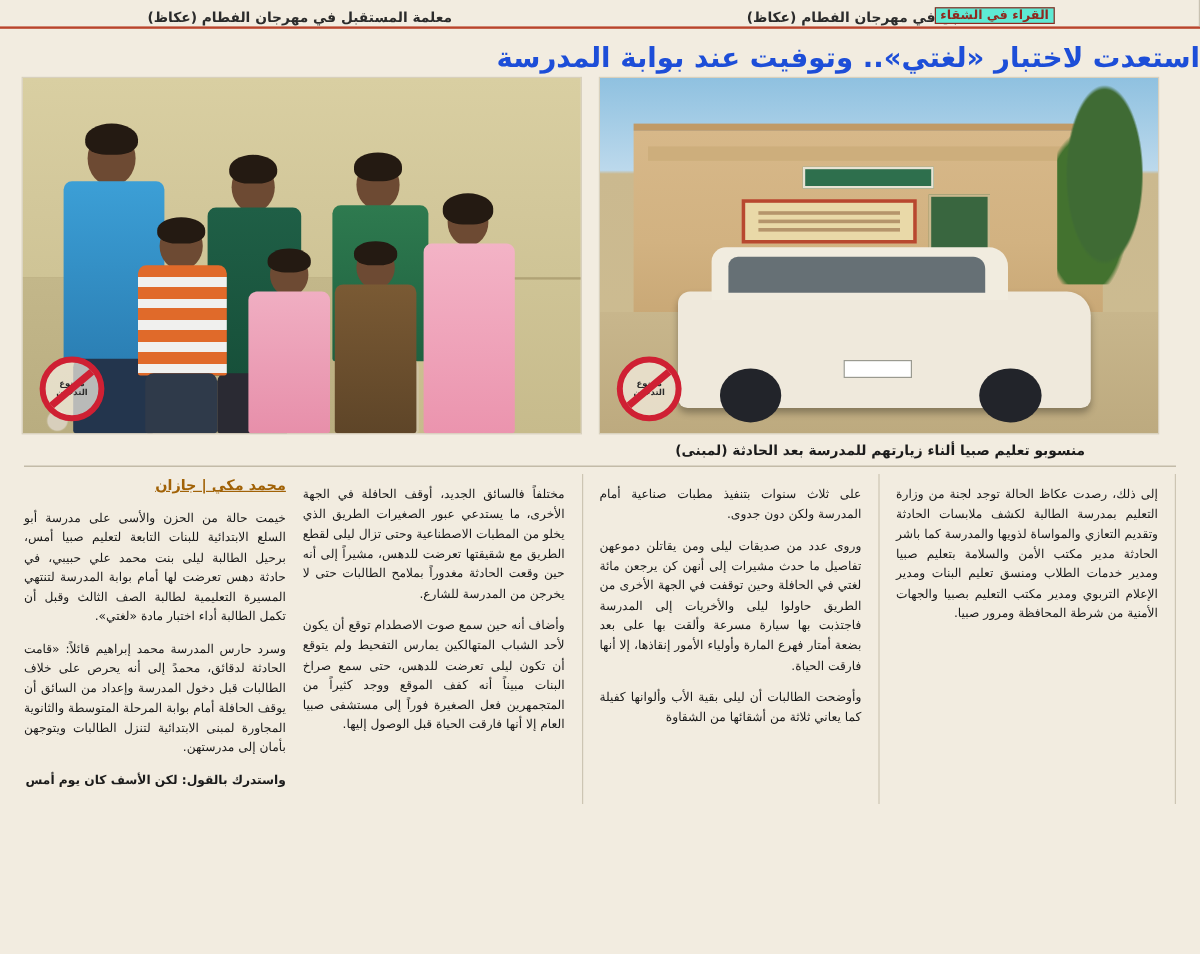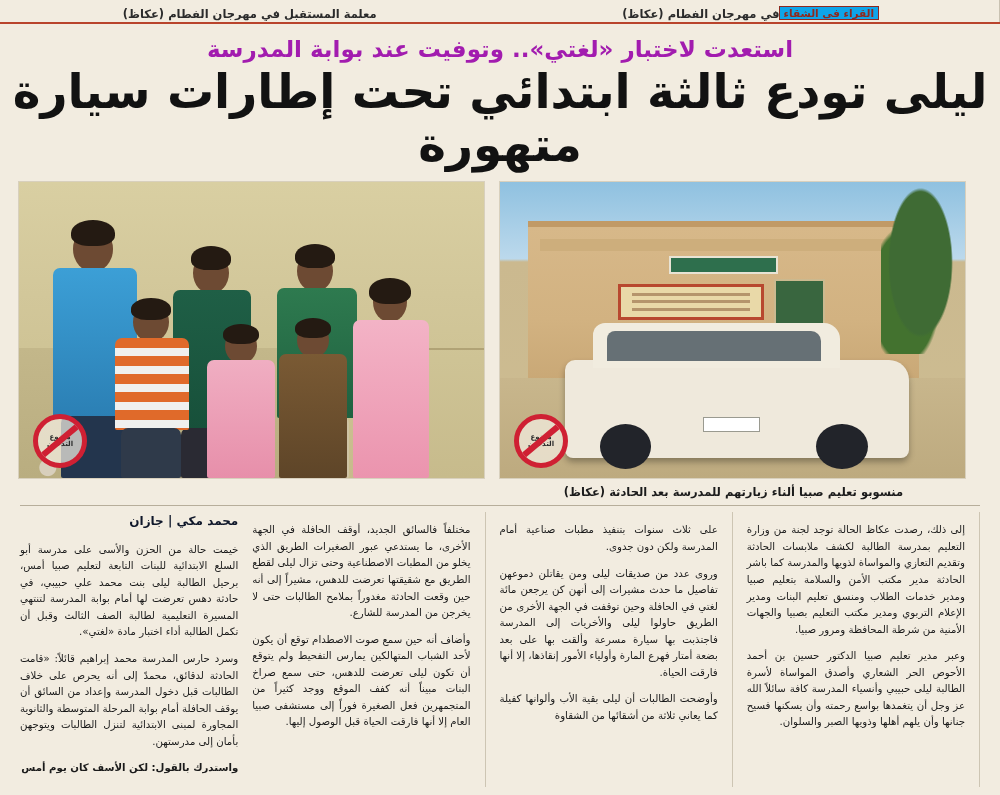--- a/index.html
+++ b/index.html
@@ -56,31 +56,31 @@
   .topstrip .cut.maroon { color: #8e2a20; }
   .topstrip .boxed {
     position: absolute;
     bottom: 2px;
     right: 24%;
     font-size: 10.5px;
     font-weight: bold;
     border: 1px solid #8e2a20;
     padding: 0 4px;
     color: #8e2a20;
-    background: #0ea5e9;
+    background: #5eead4;
     line-height: 12px;
   }
 
   
   .kicker {
-    text-align: center;
+    text-align: right;
     margin: 12px 0 2px 0;
     font-size: 23px;
     font-weight: bold;
-    color: #a21caf;
+    color: #1d4ed8;
     letter-spacing: 0;
   }
   .headline {
     text-align: center;
     margin: 4px 0 10px 0;
     font-size: 47px;
     font-weight: bold;
     color: #121212;
     line-height: 1.12;
   }
@@ -251,40 +251,39 @@
     position: relative;
   }
   .col + .col { border-right: 1px solid #cdc5b3; padding-right: 14px; }
   .byline {
     font-weight: bold;
     font-size: 12px;
     color: #121212;
     margin-bottom: 3px;
     text-align: right;
   }
-  .byline .name { color: #0f172a; }
+  .byline .name { color: #a16207; text-decoration: underline; }
   .lastline { font-weight: bold; }
 </style>
 </head>
 <body>
 
 <div class="page">
 
   <div class="topstrip">
     <div class="cell">
       <div class="cut">معلمة المستقبل في مهرجان الفطام (عكاظ)</div>
     </div>
     <div class="cell">
       <div class="cut">معلمة المستقبل في مهرجان الفطام (عكاظ)</div>
       <div class="boxed">القراء في الشقاء</div>
     </div>
   </div>
 
   <div class="kicker">استعدت لاختبار «لغتي».. وتوفيت عند بوابة المدرسة</div>
-  <div class="headline">ليلى تودع ثالثة ابتدائي تحت إطارات سيارة متهورة</div>
 
   <div class="photos">
 
     <div class="photo-block right">
       <div class="photo ph1">
         <div class="wall-line"></div>
         <div class="rubbish"></div>
 
         <div class="adult" style="left:28px;width:96px;height:258px;">
           <div class="head" style="left:26px;top:6px;width:40px;height:46px;"></div>
@@ -360,21 +359,21 @@
           </div>
           <div class="wheel w1"></div>
           <div class="wheel w2"></div>
           <div class="plate"></div>
         </div>
         <div class="stamp">
           <div class="txt">ممنوع التدخين</div>
           <div class="bar"></div>
         </div>
       </div>
-      <div class="caption">منسوبو تعليم صبيا ألناء زيارتهم للمدرسة بعد الحادثة (عكاظ)</div>
+      <div class="caption">منسوبو تعليم صبيا ألناء زيارتهم للمدرسة بعد الحادثة (لمبنى)</div>
     </div>
   </div>
 
   <div class="rule"></div>
 
   <div class="cols">
 
     <div class="col">
       <div class="byline">
         <span class="name">محمد مكي | جازان</span>
@@ -390,17 +389,16 @@
     </div>
 
     <div class="col">
       <p>على ثلاث سنوات بتنفيذ مطبات صناعية أمام المدرسة ولكن دون جدوى.</p>
       <p>وروى عدد من صديقات ليلى ومن يقاتلن دموعهن تفاصيل ما حدث مشيرات إلى أنهن كن يرجعن مائة لغتي في الحافلة وحين توقفت في الجهة الأخرى من الطريق حاولوا ليلى والأخريات إلى المدرسة فاجتذبت بها سيارة مسرعة وألقت بها على بعد بضعة أمتار فهرع المارة وأولياء الأمور إنقاذها، إلا أنها فارقت الحياة.</p>
       <p>وأوضحت الطالبات أن ليلى بقية الأب وألوانها كفيلة كما يعاني ثلاثة من أشقائها من الشقاوة</p>
     </div>
 
     <div class="col">
       <p>إلى ذلك، رصدت عكاظ الحالة توجد لجنة من وزارة التعليم بمدرسة الطالبة لكشف ملابسات الحادثة وتقديم التعازي والمواساة لذويها والمدرسة كما باشر الحادثة مدير مكتب الأمن والسلامة بتعليم صبيا ومدير خدمات الطلاب ومنسق تعليم البنات ومدير الإعلام التربوي ومدير مكتب التعليم بصبيا والجهات الأمنية من شرطة المحافظة ومرور صبيا.</p>
-      <p>وعبر مدير تعليم صبيا الدكتور حسين بن أحمد الأحوص الحر الشعاري وأصدق المواساة لأسرة الطالبة ليلى حبيبي وأنسياء المدرسة كافة سائلاً الله عز وجل أن يتغمدها بواسع رحمته وأن يسكنها فسيح جنانها وأن يلهم أهلها وذويها الصبر والسلوان.</p>
     </div>
 
   </div>
 </div>
 
 </body></html>

